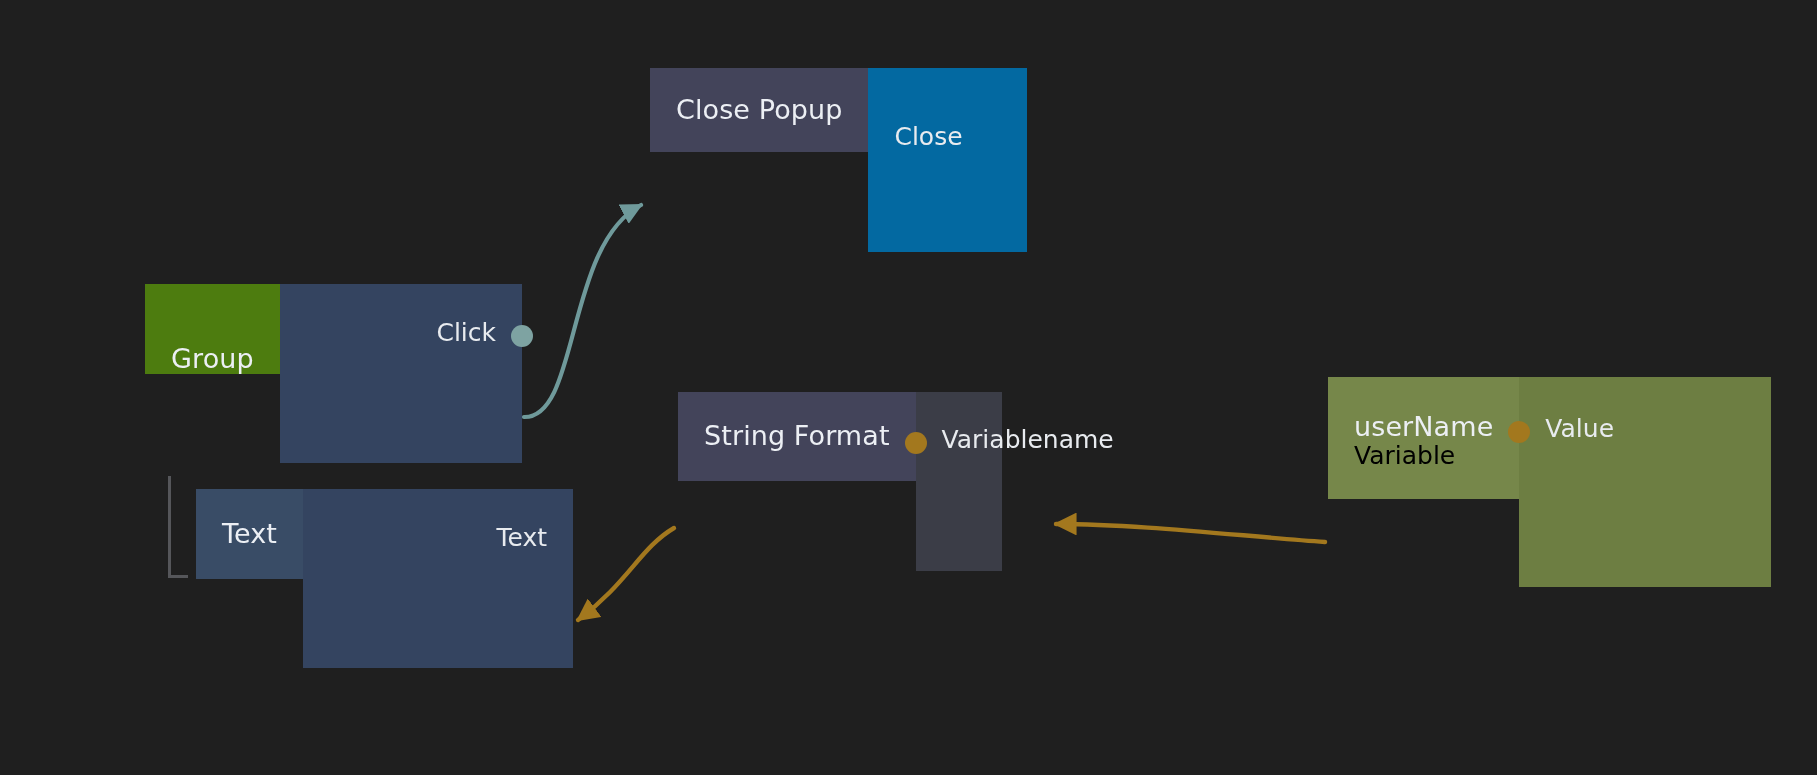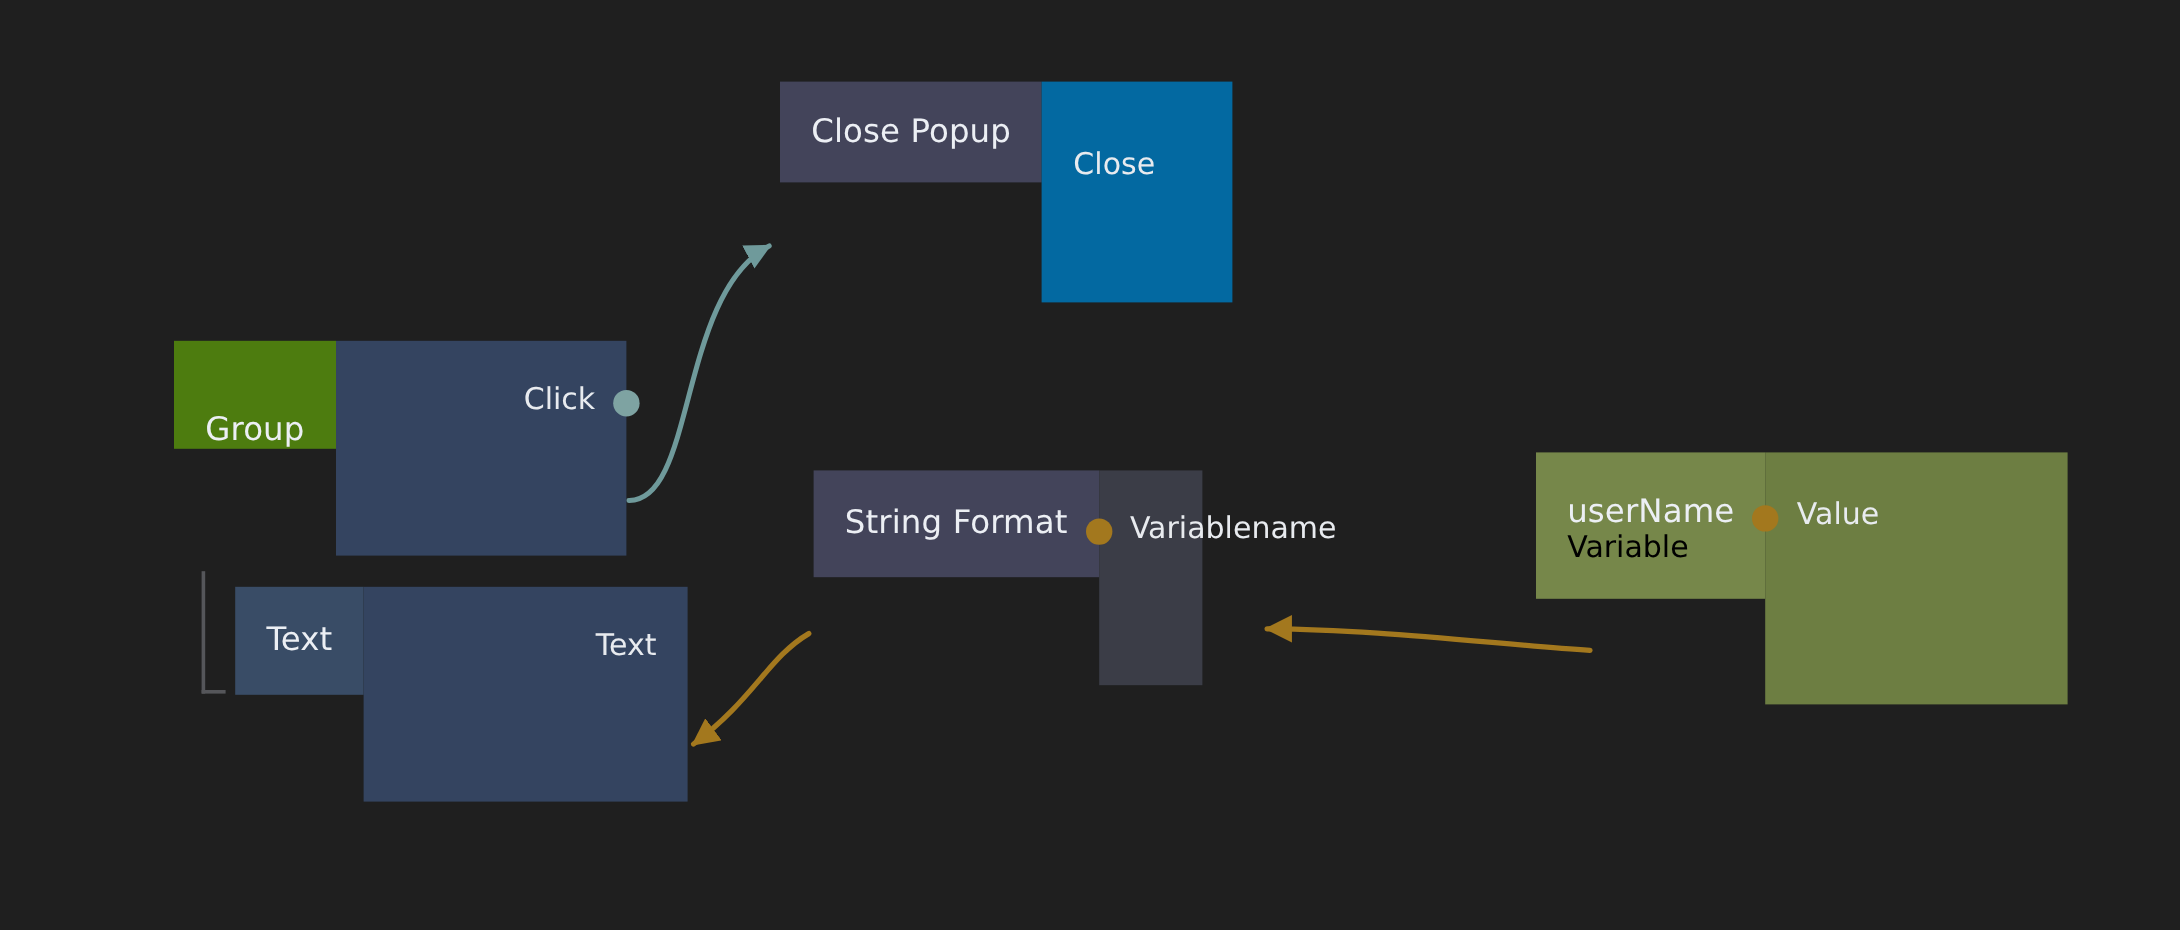--- a/index.html
+++ b/index.html
@@ -110,21 +110,21 @@
   #node-string-format { left: 678px; top: 392px; width: 324px; height: 179px; }
   #node-string-format .node-header { height: 89px; background: #43445a; }
   #node-string-format .node-body { background: #3b3d47; }
   #node-string-format .port-row { top: 30px; }
   #node-string-format .port-dot {
     left: -11px; top: 40px;
     background: #a3781e;
   }
 
   
-  #node-username { left: 1280px; top: 377px; width: 443px; height: 210px; }
+  #node-username { left: 1328px; top: 377px; width: 443px; height: 210px; }
   #node-username .node-header { height: 122px; background: #76874a; padding-top: 6px; }
   #node-username .node-body { background: #6d7e42; }
   #node-username .port-row { top: 34px; }
   #node-username .port-dot {
     left: -11px; top: 44px;
     background: #a3781e;
   }
 
   
   #group-bracket {

